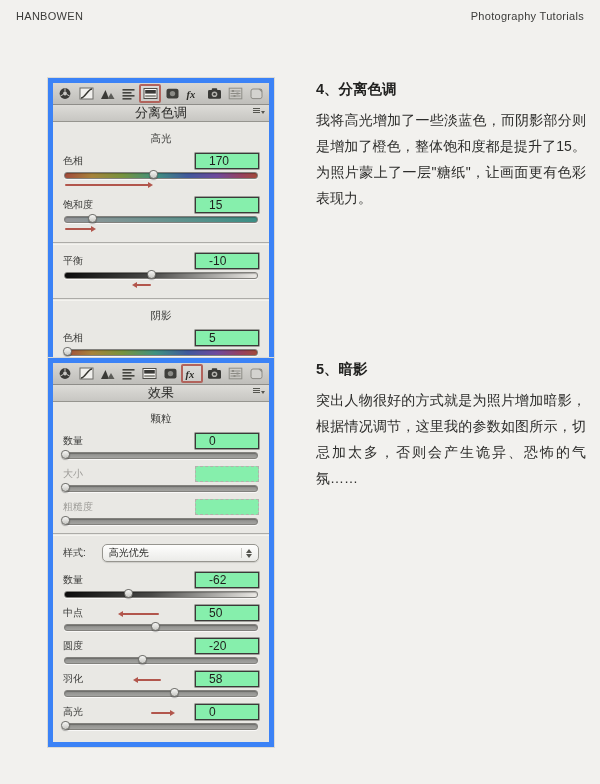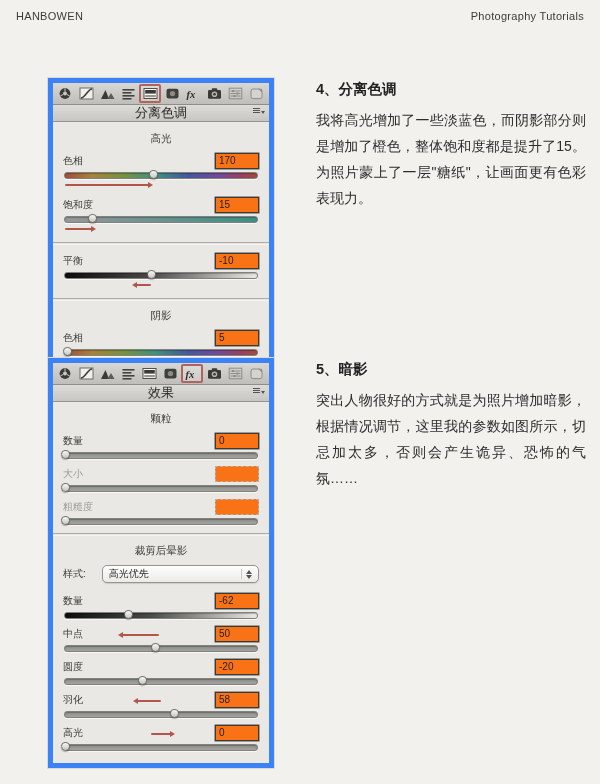--- a/index.html
+++ b/index.html
@@ -25,22 +25,22 @@
   .tool.hl{border:2px solid #b2635c;border-radius:2px;width:18px;height:15px;background:rgba(255,255,255,.18);}
   .ptitle{height:16px;background:linear-gradient(#dddcd8,#c7c6c2);border-bottom:1px solid #96958f;
     display:flex;align-items:center;justify-content:center;font-size:13px;color:#2b2b29;position:relative;text-align:right;}
   .pmenu{position:absolute;right:4px;top:3px;display:flex;align-items:center;gap:1px;}
   .pbody{padding:7px 10px 10px;}
   .ghead{text-align:center;font-size:10.5px;color:#3a3a38;margin:3px 0 7px;}
   .srow{margin-bottom:7px;}
   .srow-top{display:flex;justify-content:space-between;align-items:center;height:16px;margin-bottom:3px;position:relative;}
   .slabel{font-size:10px;color:#3a3a38;}
   .slabel.dis{color:#9c9b97;}
-  .vbox{width:36px;height:12px;background:#f97316;border:1px solid #3a3a38;font-size:10px;line-height:12px;
-    padding:1px 3px;color:#1e1e1c;box-shadow:0 0 0 .5px #55554f;}
+  .vbox{width:36px;height:12px;background:#86efac;border:1px solid #3a3a38;font-size:12px;line-height:12px;
+    padding:1px 13px;color:#1e1e1c;box-shadow:0 0 0 .5px #55554f;}
   .vbox.empty{border:1px dashed #b3b2ac;box-shadow:none;}
   .track{position:relative;height:5px;border-radius:3px;border:1px solid #82817d;margin:0 1px;
     box-shadow:inset 0 1px 1px rgba(0,0,0,.25), 0 1px 0 rgba(255,255,255,.7);}
   .track.hue{background:linear-gradient(to right,#a34b3b 0%,#a7833a 14%,#77933e 30%,#3f917f 47%,#41599c 64%,#6e4a9c 79%,#97415f 92%,#a34b3b 100%);}
   .track.satteal{background:linear-gradient(to right,#97979a,#3b8f85);}
   .track.satred{background:linear-gradient(to right,#97979a,#a23b33);}
   .track.bal{background:linear-gradient(to right,#0c0c0c,#4a4a48 45%,#eceae6 100%);}
   .track.plain{background:linear-gradient(#8d8d8a,#a3a3a0);}
   .thumb{position:absolute;top:-3px;width:9px;height:9px;margin-left:-4px;
     background:linear-gradient(#f6f6f4,#c7c7c3);border:1px solid #6f6f6b;
@@ -355,21 +355,20 @@
         <span class="slabel dis">粗糙度</span>
         <span class="vbox empty"></span>
       </div>
       <div class="track plain">
         <span class="thumb" style="left:0%"></span>
       </div>
     </div>
 
     <div class="hr"></div>
 
-    <div class="ghead">裁剪后晕影</div>
 
     <div class="drow">
       <span class="slabel">样式:</span>
       <div class="popup">
         <span class="pval">高光优先</span>
         <span class="stepper">
             <i class="up"></i>
             <i class="dn"></i>
           </span>
       </div>

